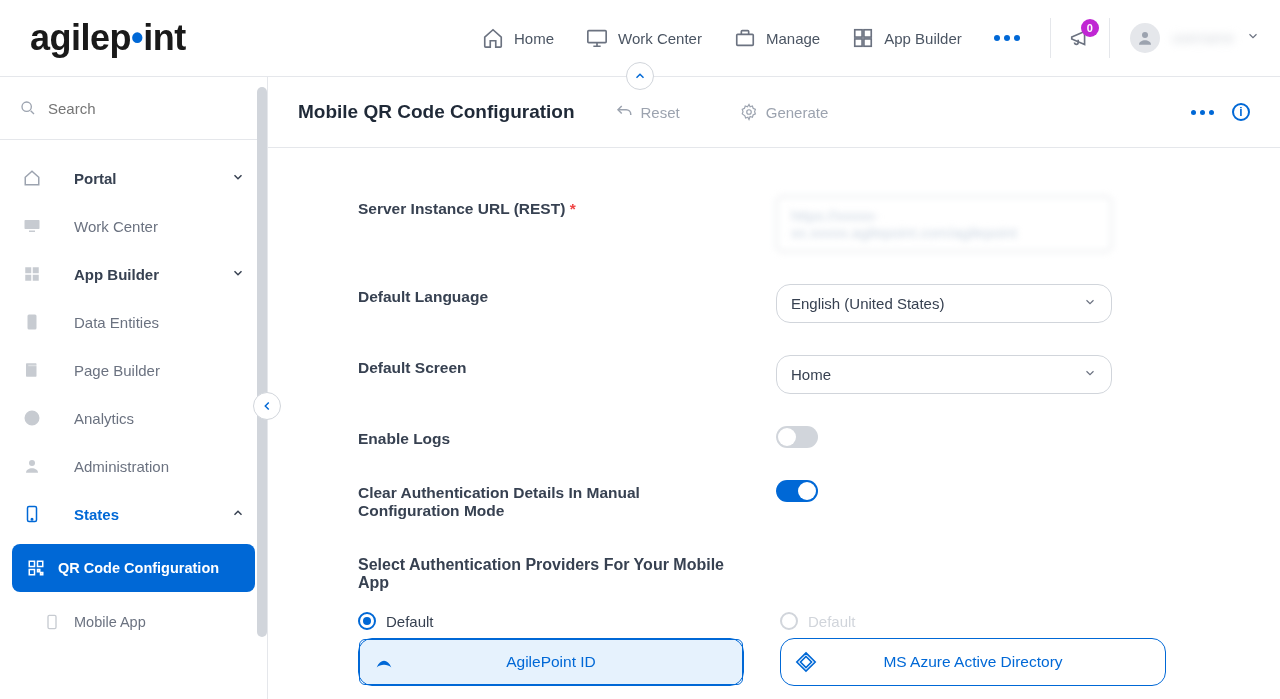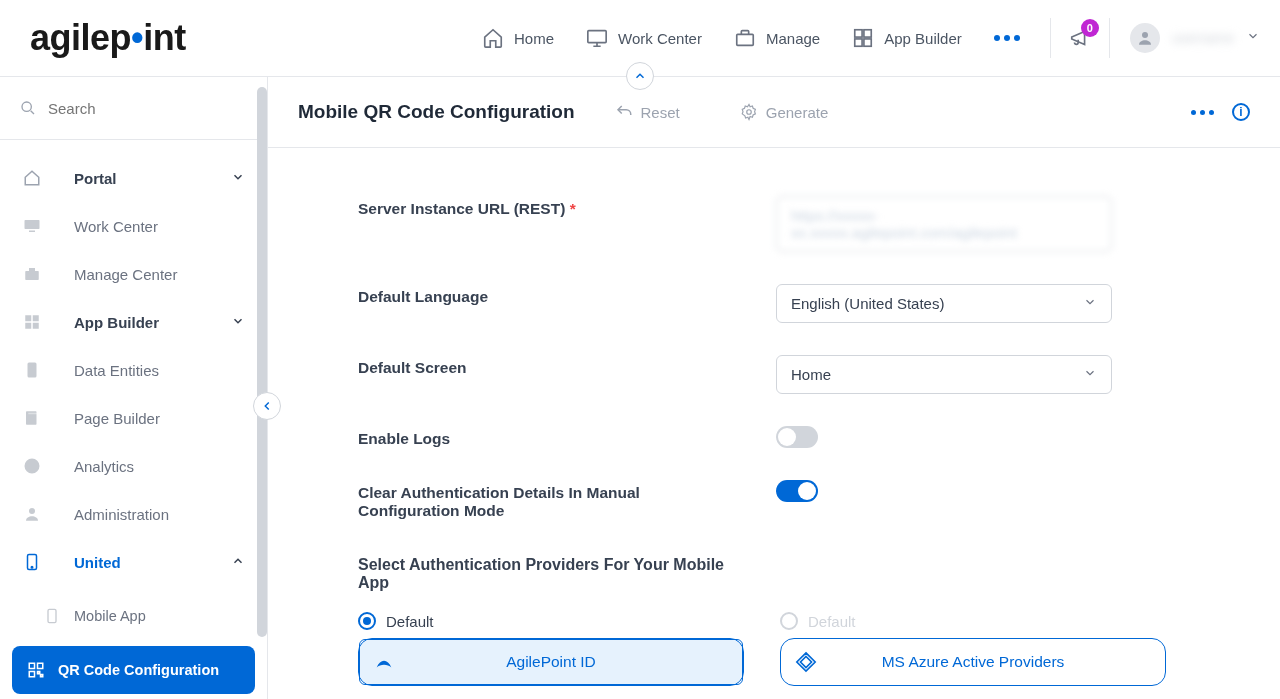--- a/index.html
+++ b/index.html
@@ -51,21 +51,21 @@
 .more-h { display: flex; gap: 4px; cursor: pointer; }
 .more-h span { width: 5px; height: 5px; border-radius: 50%; background: #0068d6; }
 .info-icon { width: 18px; height: 18px; border: 2px solid #0068d6; border-radius: 50%; display: flex; align-items: center; justify-content: center; color: #0068d6; font-size: 12px; font-weight: 700; cursor: pointer; }
 
 .form { padding: 30px 90px 30px 90px; overflow-y: auto; }
 .form-row { display: flex; align-items: flex-start; margin-bottom: 32px; margin-top: 18px; }
 .form-label { width: 418px; color: #374151; font-size: 15.5px; font-weight: 600; padding-top: 4px; }
 .req { color: #ef4444; }
 .form-input { flex: 1; max-width: 336px; }
 .text-input { width: 100%; padding: 10px 14px; border: 1px solid #d1d5db; border-radius: 6px; font-size: 15px; color: #cbd5e1; filter: blur(3px);}
-.select { width: 100%; padding: 10px 14px; border: 1px solid #d1d5db; border-radius: 6px; font-size: 15px; color: #374151; display: flex; align-items: center; justify-content: space-between; cursor: pointer; background: #fff; }
+.select { width: 100%; padding: 10px 14px; border: 1px solid #d1d5db; border-radius: 14px; font-size: 15px; color: #374151; display: flex; align-items: center; justify-content: space-between; cursor: pointer; background: #fff; }
 .toggle { width: 42px; height: 22px; border-radius: 11px; background: #d1d5db; position: relative; cursor: pointer; }
 .toggle .knob { width: 18px; height: 18px; border-radius: 50%; background: #fff; position: absolute; top: 2px; left: 2px; }
 .toggle.on { background: #0068d6; }
 .toggle.on .knob { left: auto; right: 2px; }
 
 .section-title { font-size: 16px; font-weight: 700; color: #374151; margin-bottom: 20px; max-width: 380px; }
 .cards-row { display: flex; gap: 36px; margin-bottom: 20px; }
 .card-col { width: 386px; }
 .radio-row { display: flex; align-items: center; gap: 10px; margin-bottom: 8px; }
 .radio { width: 18px; height: 18px; border: 2px solid #d1d5db; border-radius: 50%; display: flex; align-items: center; justify-content: center; cursor: pointer; }
@@ -183,29 +183,20 @@
       </div>
       <div class="sb-item">
         <span class="sb-icon">
             <svg width="18" height="18" viewBox="0 0 24 24" fill="#c7cbd1">
               <rect x="2" y="4" width="20" height="12" rx="1"></rect>
               <rect x="8" y="18" width="8" height="2"></rect>
             </svg>
           </span>
         <span>Work Center</span>
       </div>
-      <div class="sb-item">
-        <span class="sb-icon">
-            <svg width="18" height="18" viewBox="0 0 24 24" fill="#c7cbd1">
-              <rect x="3" y="8" width="18" height="12" rx="1"></rect>
-              <rect x="8" y="4" width="8" height="4"></rect>
-            </svg>
-          </span>
-        <span>Manage Center</span>
-      </div>
       <div class="sb-item bold">
         <span class="sb-icon">
             <svg width="18" height="18" viewBox="0 0 24 24" fill="#c7cbd1">
               <rect x="3" y="3" width="8" height="8"></rect>
               <rect x="13" y="3" width="8" height="8"></rect>
               <rect x="3" y="13" width="8" height="8"></rect>
               <rect x="13" y="13" width="8" height="8"></rect>
             </svg>
           </span>
         <span>App Builder</span>
@@ -247,44 +238,44 @@
           </span>
         <span>Administration</span>
       </div>
       <div class="sb-item active">
         <span class="sb-icon">
             <svg width="18" height="18" viewBox="0 0 24 24" fill="none" stroke="#0068d6" stroke-width="2">
               <rect x="6" y="2" width="12" height="20" rx="2"></rect>
               <circle cx="12" cy="19" r="1" fill="#0068d6"></circle>
             </svg>
           </span>
-        <span>United</span>
+        <span>States</span>
         <span class="chev"><svg width="14" height="14" viewBox="0 0 24 24" fill="none" stroke="currentColor" stroke-width="2.5">
               <path d="M6 15l6-6 6 6"></path>
             </svg></span>
-      </div>
-      <div class="sb-sub plain">
-        <span class="sb-icon">
-            <svg width="16" height="16" viewBox="0 0 24 24" fill="none" stroke="#c7cbd1" stroke-width="2">
-              <rect x="6" y="2" width="12" height="20" rx="2"></rect>
-            </svg>
-          </span>
-        <span>Mobile App</span>
       </div>
       <div class="sb-sub sel">
         <span class="sb-icon">
             <svg width="18" height="18" viewBox="0 0 24 24" fill="none" stroke="#fff" stroke-width="2">
               <rect x="3" y="3" width="7" height="7"></rect>
               <rect x="14" y="3" width="7" height="7"></rect>
               <rect x="3" y="14" width="7" height="7"></rect>
               <rect x="14" y="14" width="3" height="3"></rect>
               <rect x="18" y="18" width="3" height="3"></rect>
             </svg>
           </span>
         <span>QR Code Configuration</span>
+      </div>
+      <div class="sb-sub plain">
+        <span class="sb-icon">
+            <svg width="16" height="16" viewBox="0 0 24 24" fill="none" stroke="#c7cbd1" stroke-width="2">
+              <rect x="6" y="2" width="12" height="20" rx="2"></rect>
+            </svg>
+          </span>
+        <span>Mobile App</span>
       </div>
     </div>
     <div class="sb-collapse">
       <svg width="14" height="14" viewBox="0 0 24 24" fill="none" stroke="currentColor" stroke-width="2.5">
           <path d="M15 6l-6 6 6 6"></path>
         </svg>
     </div>
   </div>
 
   <div class="main">
@@ -388,21 +379,21 @@
             <div class="radio"></div>
             <div class="radio-label">Default</div>
           </div>
           <div class="provider-card">
             <span class="provider-icon">
                 <svg width="22" height="22" viewBox="0 0 24 24" fill="none" stroke="#0068d6" stroke-width="1.8">
                   <path d="M12 2l10 10-10 10L2 12 12 2z"></path>
                   <path d="M12 6l6 6-6 6-6-6 6-6z"></path>
                 </svg>
               </span>
-            <span>MS Azure Active Providers</span>
+            <span>MS Azure Active Directory</span>
           </div>
         </div>
       </div>
 
       <div class="cards-row">
         <div class="card-col">
           <div class="radio-row dis">
             <div class="radio"></div>
             <div class="radio-label">Default</div>
           </div>

